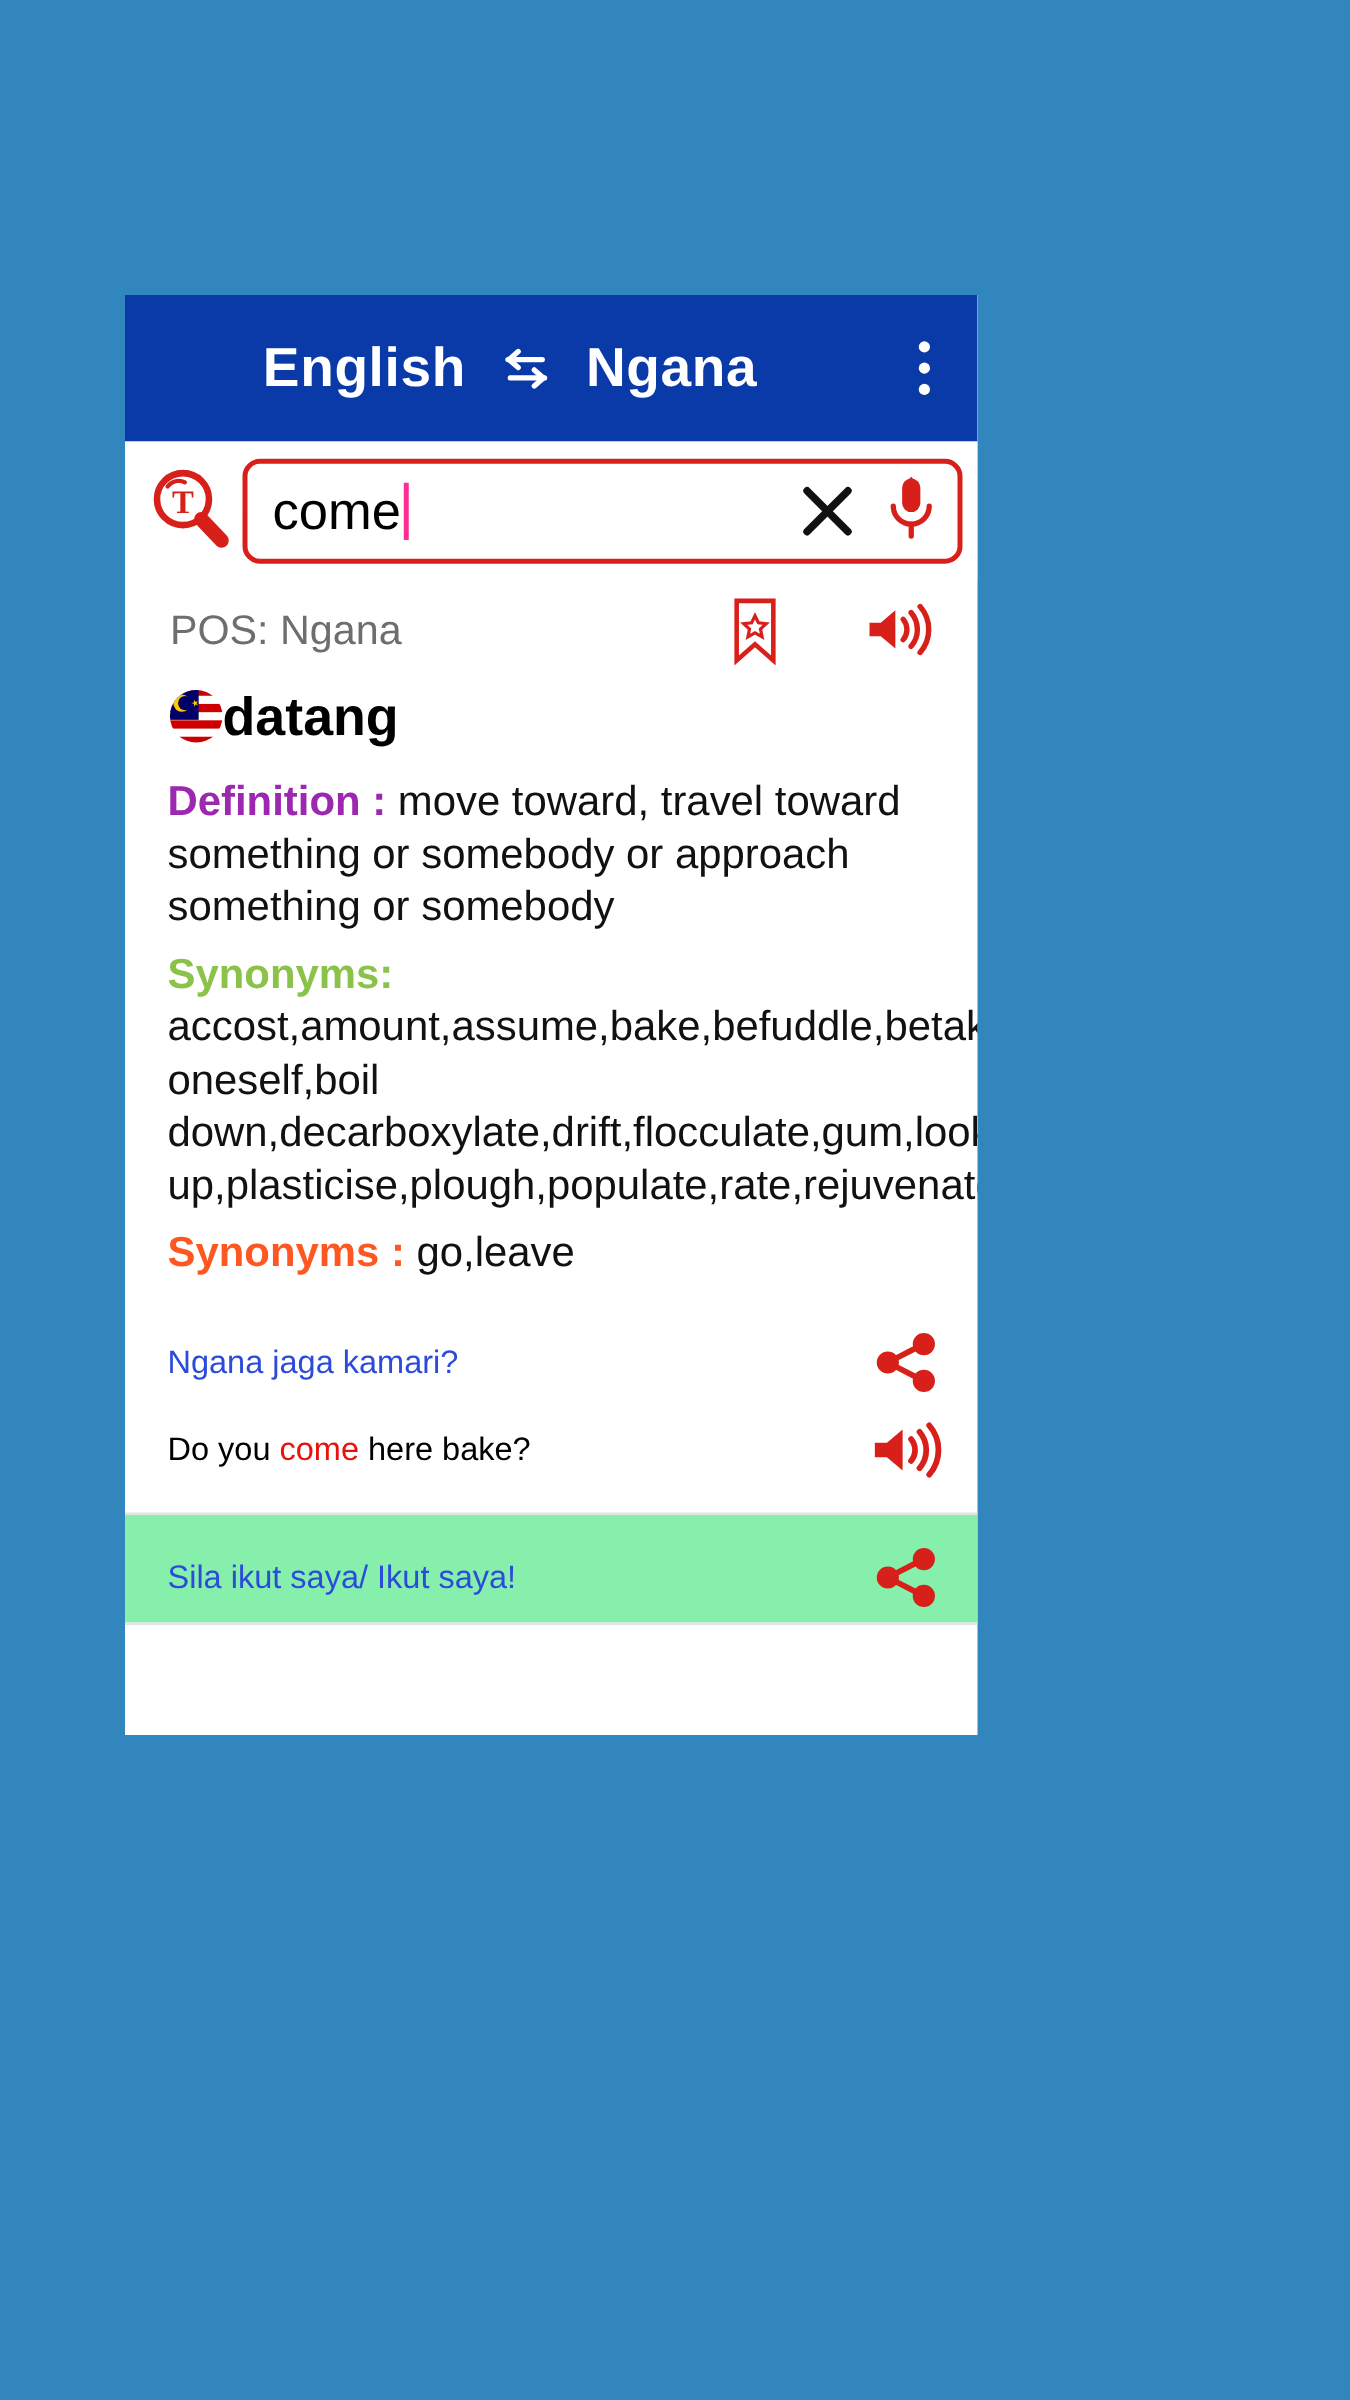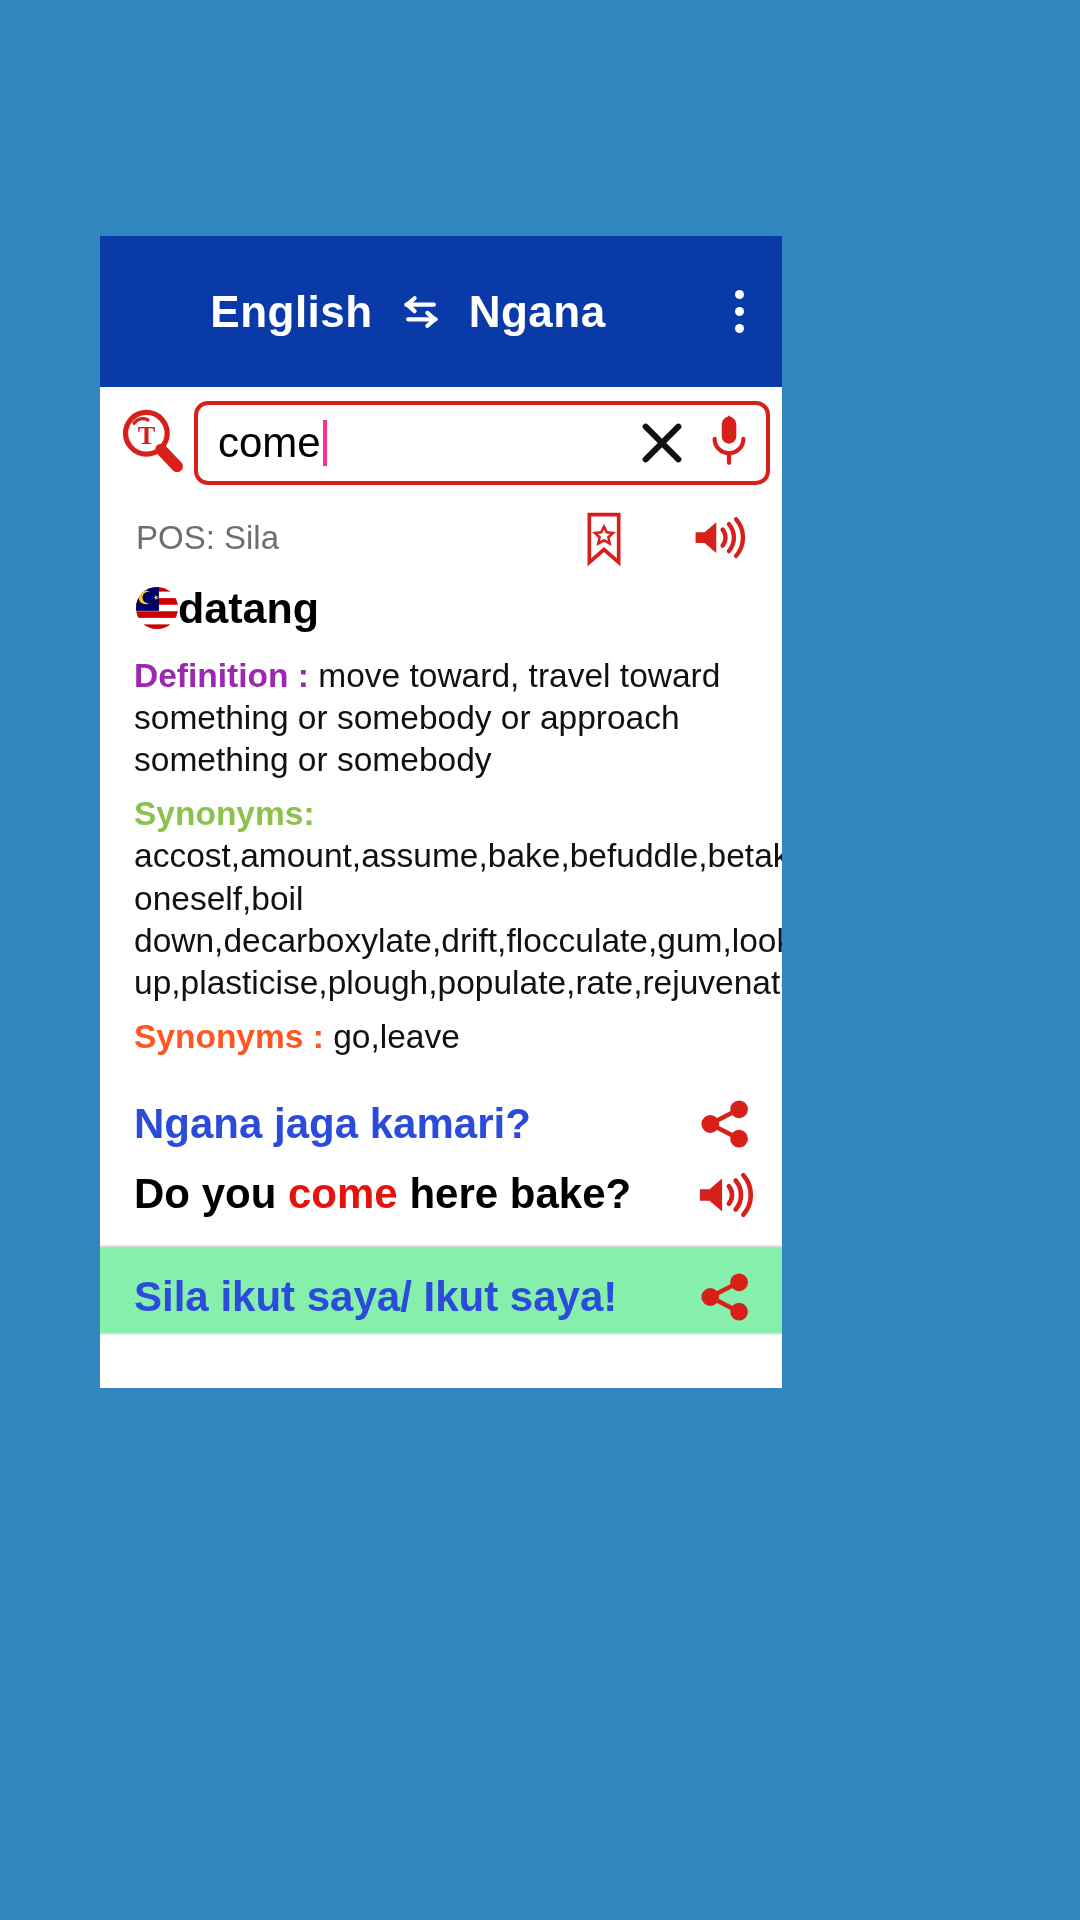--- a/index.html
+++ b/index.html
@@ -13,21 +13,21 @@
     position: absolute;
     left: 100px; top: 236px;
     width: 682px; height: 1152px;
     background: #ffffff;
     display: flex; flex-direction: column;
     overflow: hidden;
   }
 
   
   .appbar {
-    height: 151px;
+    height: 117px;
     background: #0a39a8;
     display: flex; align-items: center;
     position: relative;
     flex: 0 0 auto;
   }
   .appbar-center {
     flex: 1;
     display: flex; align-items: center; justify-content: center;
     gap: 26px;
     padding-left: 14px;
@@ -131,21 +131,21 @@
   .colon-def { color: #9c27b0; font-weight: bold; }
   .colon-ant { color: #ff5722; font-weight: bold; }
 
   
   .examples { flex: 1 1 auto; display: flex; flex-direction: column; }
   .ex-row {
     display: flex; align-items: center;
     padding: 0 26px 0 34px;
     min-height: 78px;
   }
-  .ex-text { flex: 1; font-size: 42px; font-weight: bold; line-height: 1.15; }
+  .ex-text { flex: 1; font-size: 26px; font-weight: normal; line-height: 1.15; }
   .ex-trans { color: #2b4bdb; }
   .ex-src { color: #000000; }
   .ex-src .hl { color: #e8120c; }
   .ex-icon { width: 62px; flex: 0 0 auto; display: flex; justify-content: center; }
   .shade { background: #86efac; }
   .rowpair { display: flex; flex-direction: column; }
   .sep { height: 2px; background: #e4e4e4; margin: 0 0 0 0; }
 </style>
 </head>
 <body>
@@ -198,21 +198,21 @@
           <rect x="8.2" y="2" width="7.6" height="14" rx="3.8" fill="#d8201a" stroke="none"></rect>
           <path d="M4.5 13.5a7.5 7.5 0 0 0 15 0"></path>
           <path d="M12 21v5"></path>
           <path d="M12 1.2 l2.2 2.3 h-4.4z" fill="#d8201a" stroke="none"></path>
         </svg>
       </span>
     </div>
   </div>
 
   <div class="pos-row">
-    <span class="pos-text">POS: Sila</span>
+    <span class="pos-text">POS: Ngana</span>
     <span class="bookmark-icon">
       <svg viewBox="0 0 24 30" fill="none" stroke="#d8201a" stroke-width="2">
         <path d="M4 2h16v26l-8-7-8 7z"></path>
         <path d="M12 8.5l1.5 3.1 3.4.4-2.5 2.3.7 3.4-3.1-1.7-3.1 1.7.7-3.4-2.5-2.3 3.4-.4z" stroke-width="1.4"></path>
       </svg>
     </span>
     <span class="speaker-top">
       <svg viewBox="0 0 30 24" fill="none">
         <path d="M2 9h5l6.5-5.5v17L7 15H2z" fill="#d8201a"></path>
         <path d="M17 7.5a7 7 0 0 1 0 9" stroke="#d8201a" stroke-width="2.4" stroke-linecap="round"></path>

